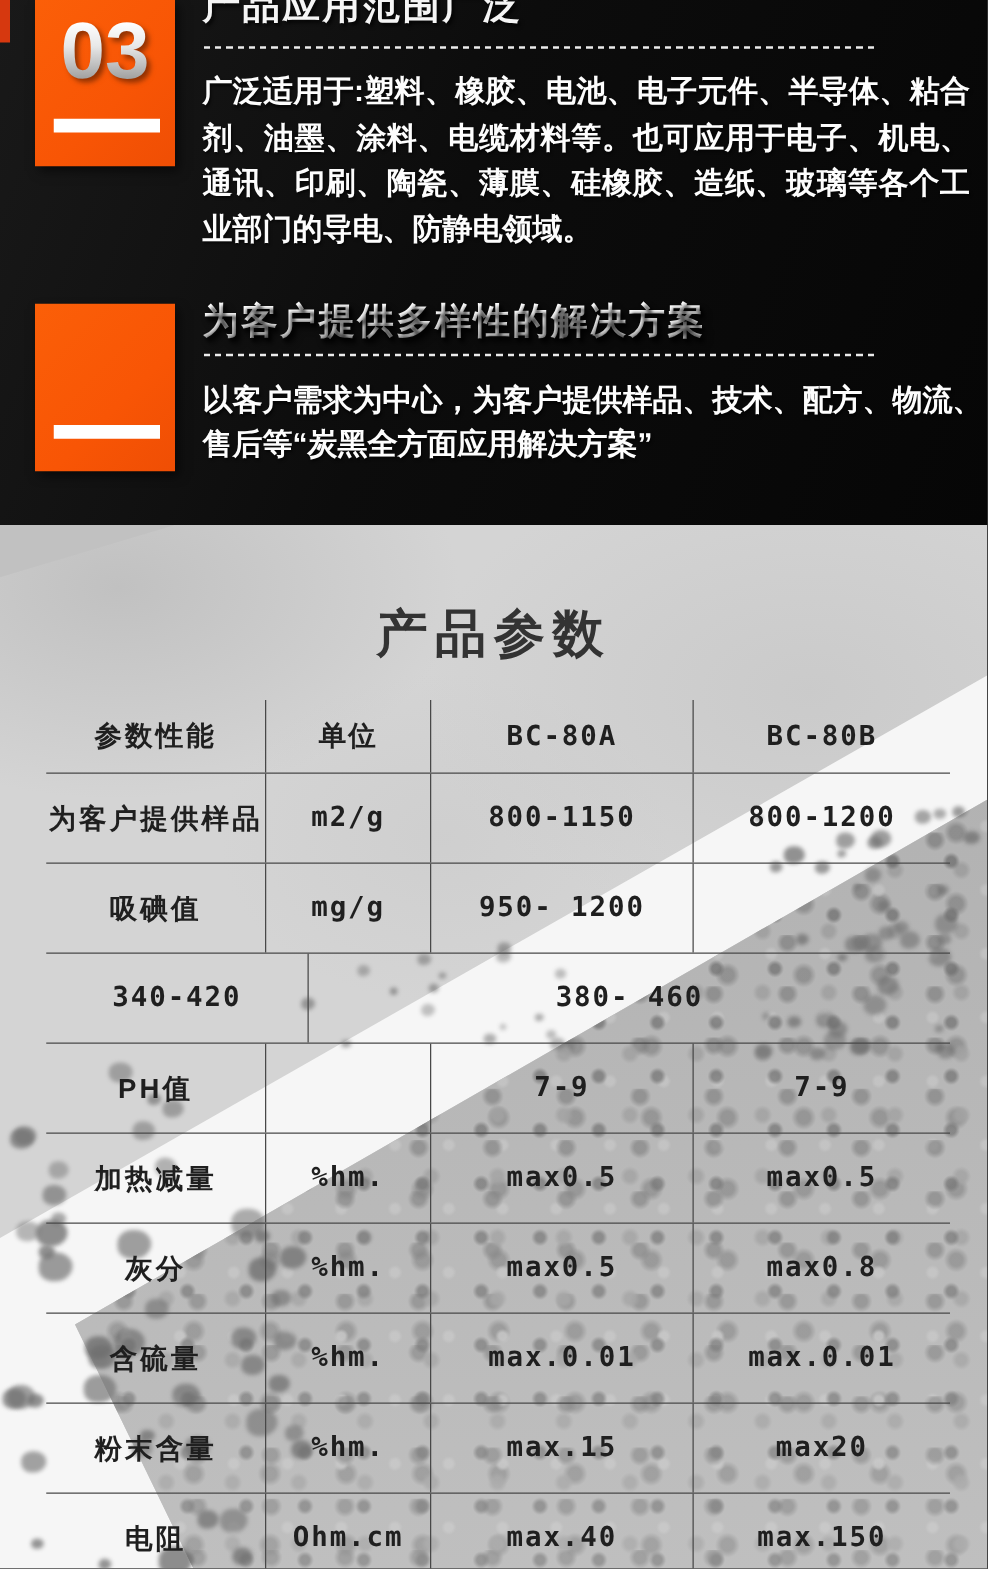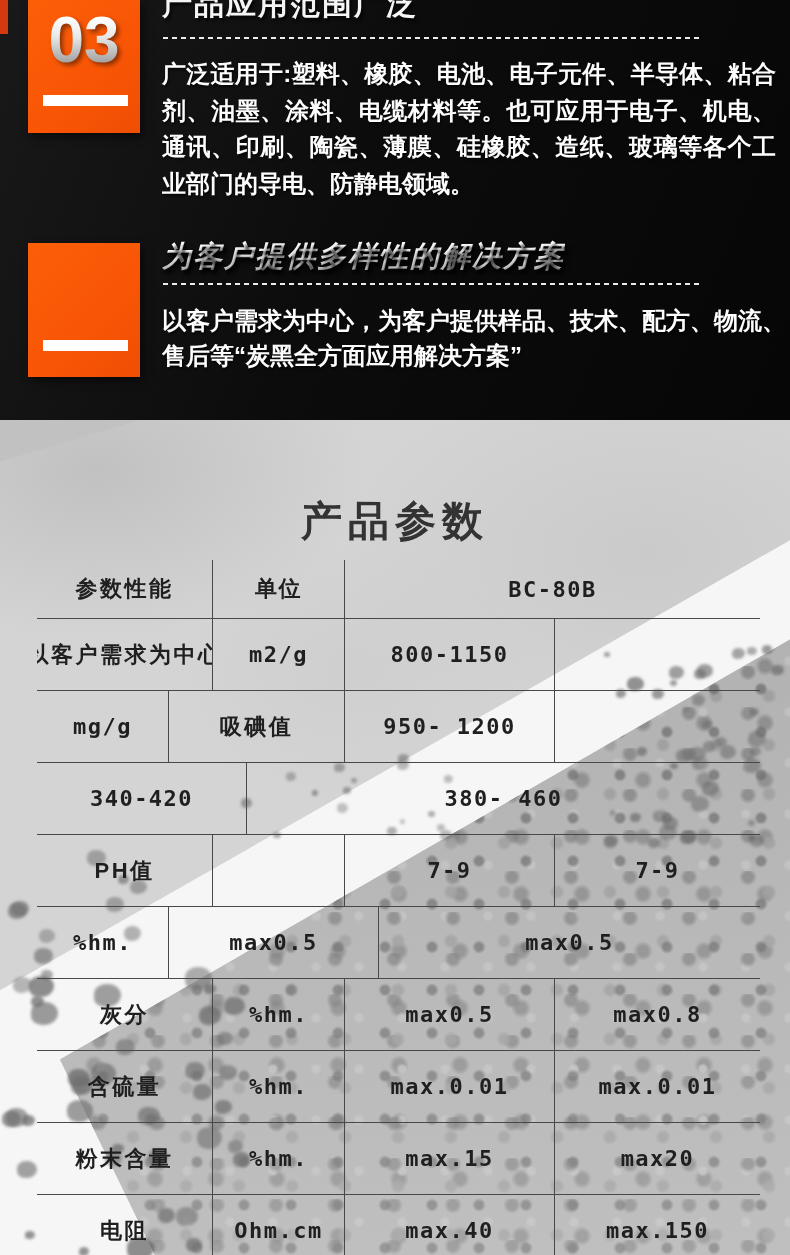--- a/index.html
+++ b/index.html
@@ -38,21 +38,20 @@
   .sec-title {
     position:absolute; left:162px; white-space:nowrap; font-weight:bold; color:#f5f5f5;
     letter-spacing:2px; text-shadow:2px 3px 3px rgba(0,0,0,.7);
   }
   .title-03 { top:-16px; font-size:30px; }
   .title-04 {
     top:237px; font-size:29px;
     background:linear-gradient(180deg,#ffffff 25%,#e6e6e6 55%,#a8a8a8 95%);
     -webkit-background-clip:text; background-clip:text; color:transparent;
     filter:drop-shadow(2px 3px 2px rgba(0,0,0,.75));
-    font-style:italic;
   }
   .dash {
     position:absolute; left:163px; width:537px; height:2px;
     background:repeating-linear-gradient(90deg,#ffffff 0 5px,transparent 5px 9px);
     opacity:.92;
   }
   .dash-03 { top:37px; }
   .dash-04 { top:283px; }
   .sec-body {
     position:absolute; left:162px; font-weight:bold; color:#fdfdfd;
@@ -84,21 +83,21 @@
       radial-gradient(circle at 9px 11px, rgba(82,82,82,.7) 0 3.5px, rgba(82,82,82,0) 7px),
       radial-gradient(circle at 27px 31px, rgba(148,148,148,.85) 0 4px, rgba(148,148,148,0) 8px),
       radial-gradient(circle at 40px 6px, rgba(100,100,100,.65) 0 4.5px, rgba(100,100,100,0) 9px),
       radial-gradient(circle at 15px 37px, rgba(196,196,196,.85) 0 3px, rgba(196,196,196,0) 6px),
       radial-gradient(circle at 33px 18px, rgba(74,74,74,.45) 0 5px, rgba(74,74,74,0) 10px);
     background-size:auto,47px 43px,53px 49px,59px 41px,43px 51px,61px 57px;
   }
   .blob { position:absolute; background:#6e6e6e; border-radius:48% 52% 56% 44%; filter:blur(1.8px); }
 
   .params-title {
-    position:absolute; left:0; top:74px; width:100%; text-align:center;
+    position:absolute; left:0; top:60px; width:100%; text-align:center;
     font-size:41px; font-weight:bold; color:#333333; letter-spacing:6px;
   }
 
   
   .param-table { position:absolute; left:37px; top:140px; width:723px; }
   .trow { display:flex; height:72px;text-align:right; }
   .trow + .trow { border-top:1.5px solid #484848; }
   .trow.thead { height:58px; }
   .tcell {
     display:flex; align-items:center; justify-content:center;
@@ -244,43 +243,46 @@
         <div class="blob" style="left: 130px; top: 460.2px; width: 16.8px; height: 14.3px; opacity: 0.54;"></div>
         <div class="blob" style="left: 118.4px; top: 454.9px; width: 10.9px; height: 9.3px; opacity: 0.65;"></div>
         <div class="blob" style="left: 12.8px; top: 556.5px; width: 19.1px; height: 16.2px; opacity: 0.47;"></div>
       </div>
 
     <div class="params-title">产品参数</div>
     <div class="param-table">
         <div class="trow thead">
           <div class="tcell c0">参数性能</div>
           <div class="tcell c1 mono">单位</div>
+          <div class="tcell c2 mono">BC-80A</div>
           <div class="tcell c3 mono">BC-80B</div>
         </div>
         <div class="trow">
-          <div class="tcell c0">以客户需求为中心</div>
+          <div class="tcell c0">为客户提供样品</div>
           <div class="tcell c1 mono">m2/g</div>
           <div class="tcell c2 mono">800-1150</div>
-        </div>
-        <div class="trow">
+          <div class="tcell c3 mono">800-1200</div>
+        </div>
+        <div class="trow">
+          <div class="tcell c0">吸碘值</div>
           <div class="tcell c1 mono">mg/g</div>
-          <div class="tcell c0">吸碘值</div>
           <div class="tcell c2 mono">950- 1200</div>
         </div>
         <div class="trow">
           <div class="tcell c2 mono">340-420</div>
           <div class="tcell c3 mono">380- 460</div>
         </div>
         <div class="trow">
           <div class="tcell c0">PH值</div>
           <div class="tcell c1 mono"></div>
           <div class="tcell c2 mono">7-9</div>
           <div class="tcell c3 mono">7-9</div>
         </div>
         <div class="trow">
+          <div class="tcell c0">加热减量</div>
           <div class="tcell c1 mono">%hm.</div>
           <div class="tcell c2 mono">max0.5</div>
           <div class="tcell c3 mono">max0.5</div>
         </div>
         <div class="trow">
           <div class="tcell c0">灰分</div>
           <div class="tcell c1 mono">%hm.</div>
           <div class="tcell c2 mono">max0.5</div>
           <div class="tcell c3 mono">max0.8</div>
         </div>

